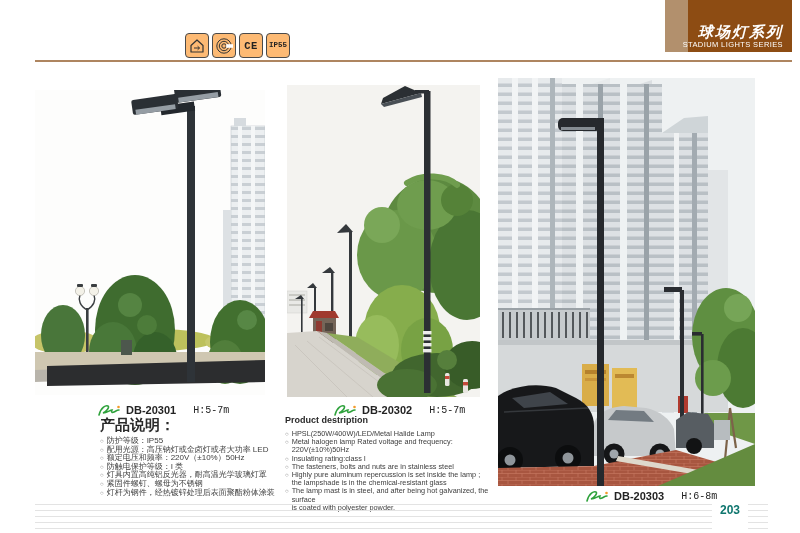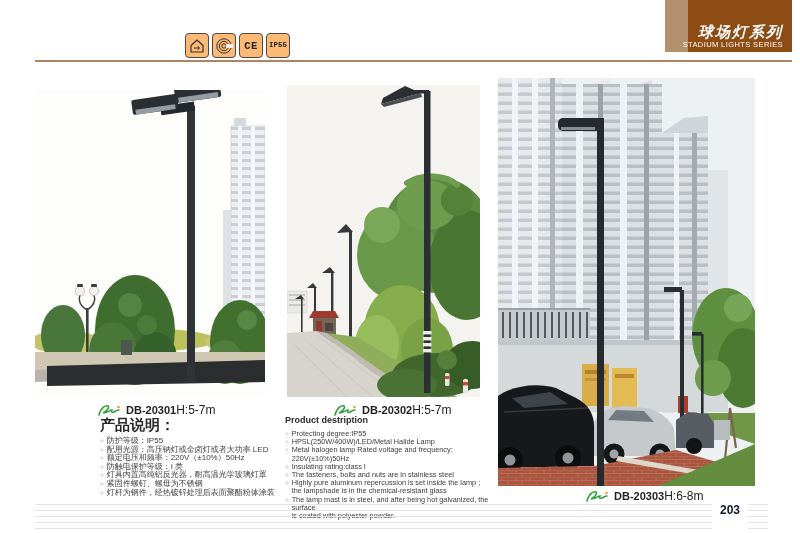--- a/index.html
+++ b/index.html
@@ -31,41 +31,41 @@
   #photo2{left:287px;top:85px;width:193px;height:312px;}
   #photo3{left:498px;top:78px;width:257px;height:408px;}
 
   
   .plabel{display:flex;align-items:center;height:14px;}
   #label1{left:97px;top:403px;}
   #label2{left:333px;top:403px;}
   #label3{left:585px;top:489px;}
   .logo{width:24px;height:13px;margin-right:5px;}
   .model{font-weight:bold;font-size:11px;color:#232323;}
-  .pheight{font-size:12px;color:#232323;margin-left:0;}
+  .pheight{font-size:10px;color:#232323;margin-left:17px;font-family:Liberation Mono, monospace;}
 
   
   .desc-cn{left:100px;top:416px;width:192px;color:#3d3d3d;}
   .desc-title-cn{font-size:15px;font-weight:bold;color:#2a2a2a;margin-bottom:2px;}
   .desc-en{left:285px;top:415px;width:210px;color:#3d3d3d;}
   .desc-title-en{font-size:9px;font-weight:bold;color:#2a2a2a;margin-bottom:5px;}
   .desc-item{display:flex;}
   .desc-cn .desc-item{font-size:8px;line-height:8.6px;}
   .desc-en .desc-item{font-size:7.3px;line-height:8.2px;}
   .bullet{font-size:6px;color:#666;margin-right:3px;flex:0 0 auto;}
   .desc-cn .bullet{line-height:8.6px;}
   .desc-en .bullet{line-height:8.2px;}
   .desc-text{white-space:pre-line;}
 
   
   .flines{display:flex;flex-direction:column;gap:5px;}
   .flines i{display:block;height:1px;background:#e3e3e3;}
   .flines-left{left:35px;top:504px;width:677px;}
   .flines-right{left:748px;top:504px;width:20px;}
-  .pnum{left:714px;top:503px;width:32px;text-align:center;font-size:12px;font-weight:bold;color:#0f172a;}
+  .pnum{left:714px;top:503px;width:32px;text-align:center;font-size:12px;font-weight:bold;color:#0f766e;}
 </style>
 </head>
 <body>
 
 <div class="page">
 
   <div class="abs header-tan"></div>
   <div class="abs header-brown"></div>
   <div class="abs header-text">
     <div class="title-cn">球场灯系列</div>
@@ -386,24 +386,20 @@
           <span class="desc-text">灯杆为钢件，经热镀锌处理后表面聚酯粉体涂装</span>
         </div>
       </div>
   </div>
 
   <div class="abs desc-en">
     <div class="desc-title-en">Product destription</div>
     <div>
         <div class="desc-item">
           <span class="bullet">○</span>
-          <span class="desc-text">Protecting degree:IP55</span>
-        </div>
-        <div class="desc-item">
-          <span class="bullet">○</span>
           <span class="desc-text">HPSL(250W/400W)/LED/Metal Halide Lamp</span>
         </div>
         <div class="desc-item">
           <span class="bullet">○</span>
           <span class="desc-text">Metal halogen lamp Rated voltage and frequency: 220V(±10%)50Hz</span>
         </div>
         <div class="desc-item">
           <span class="bullet">○</span>
           <span class="desc-text">Insulating rating:class I</span>
         </div>

